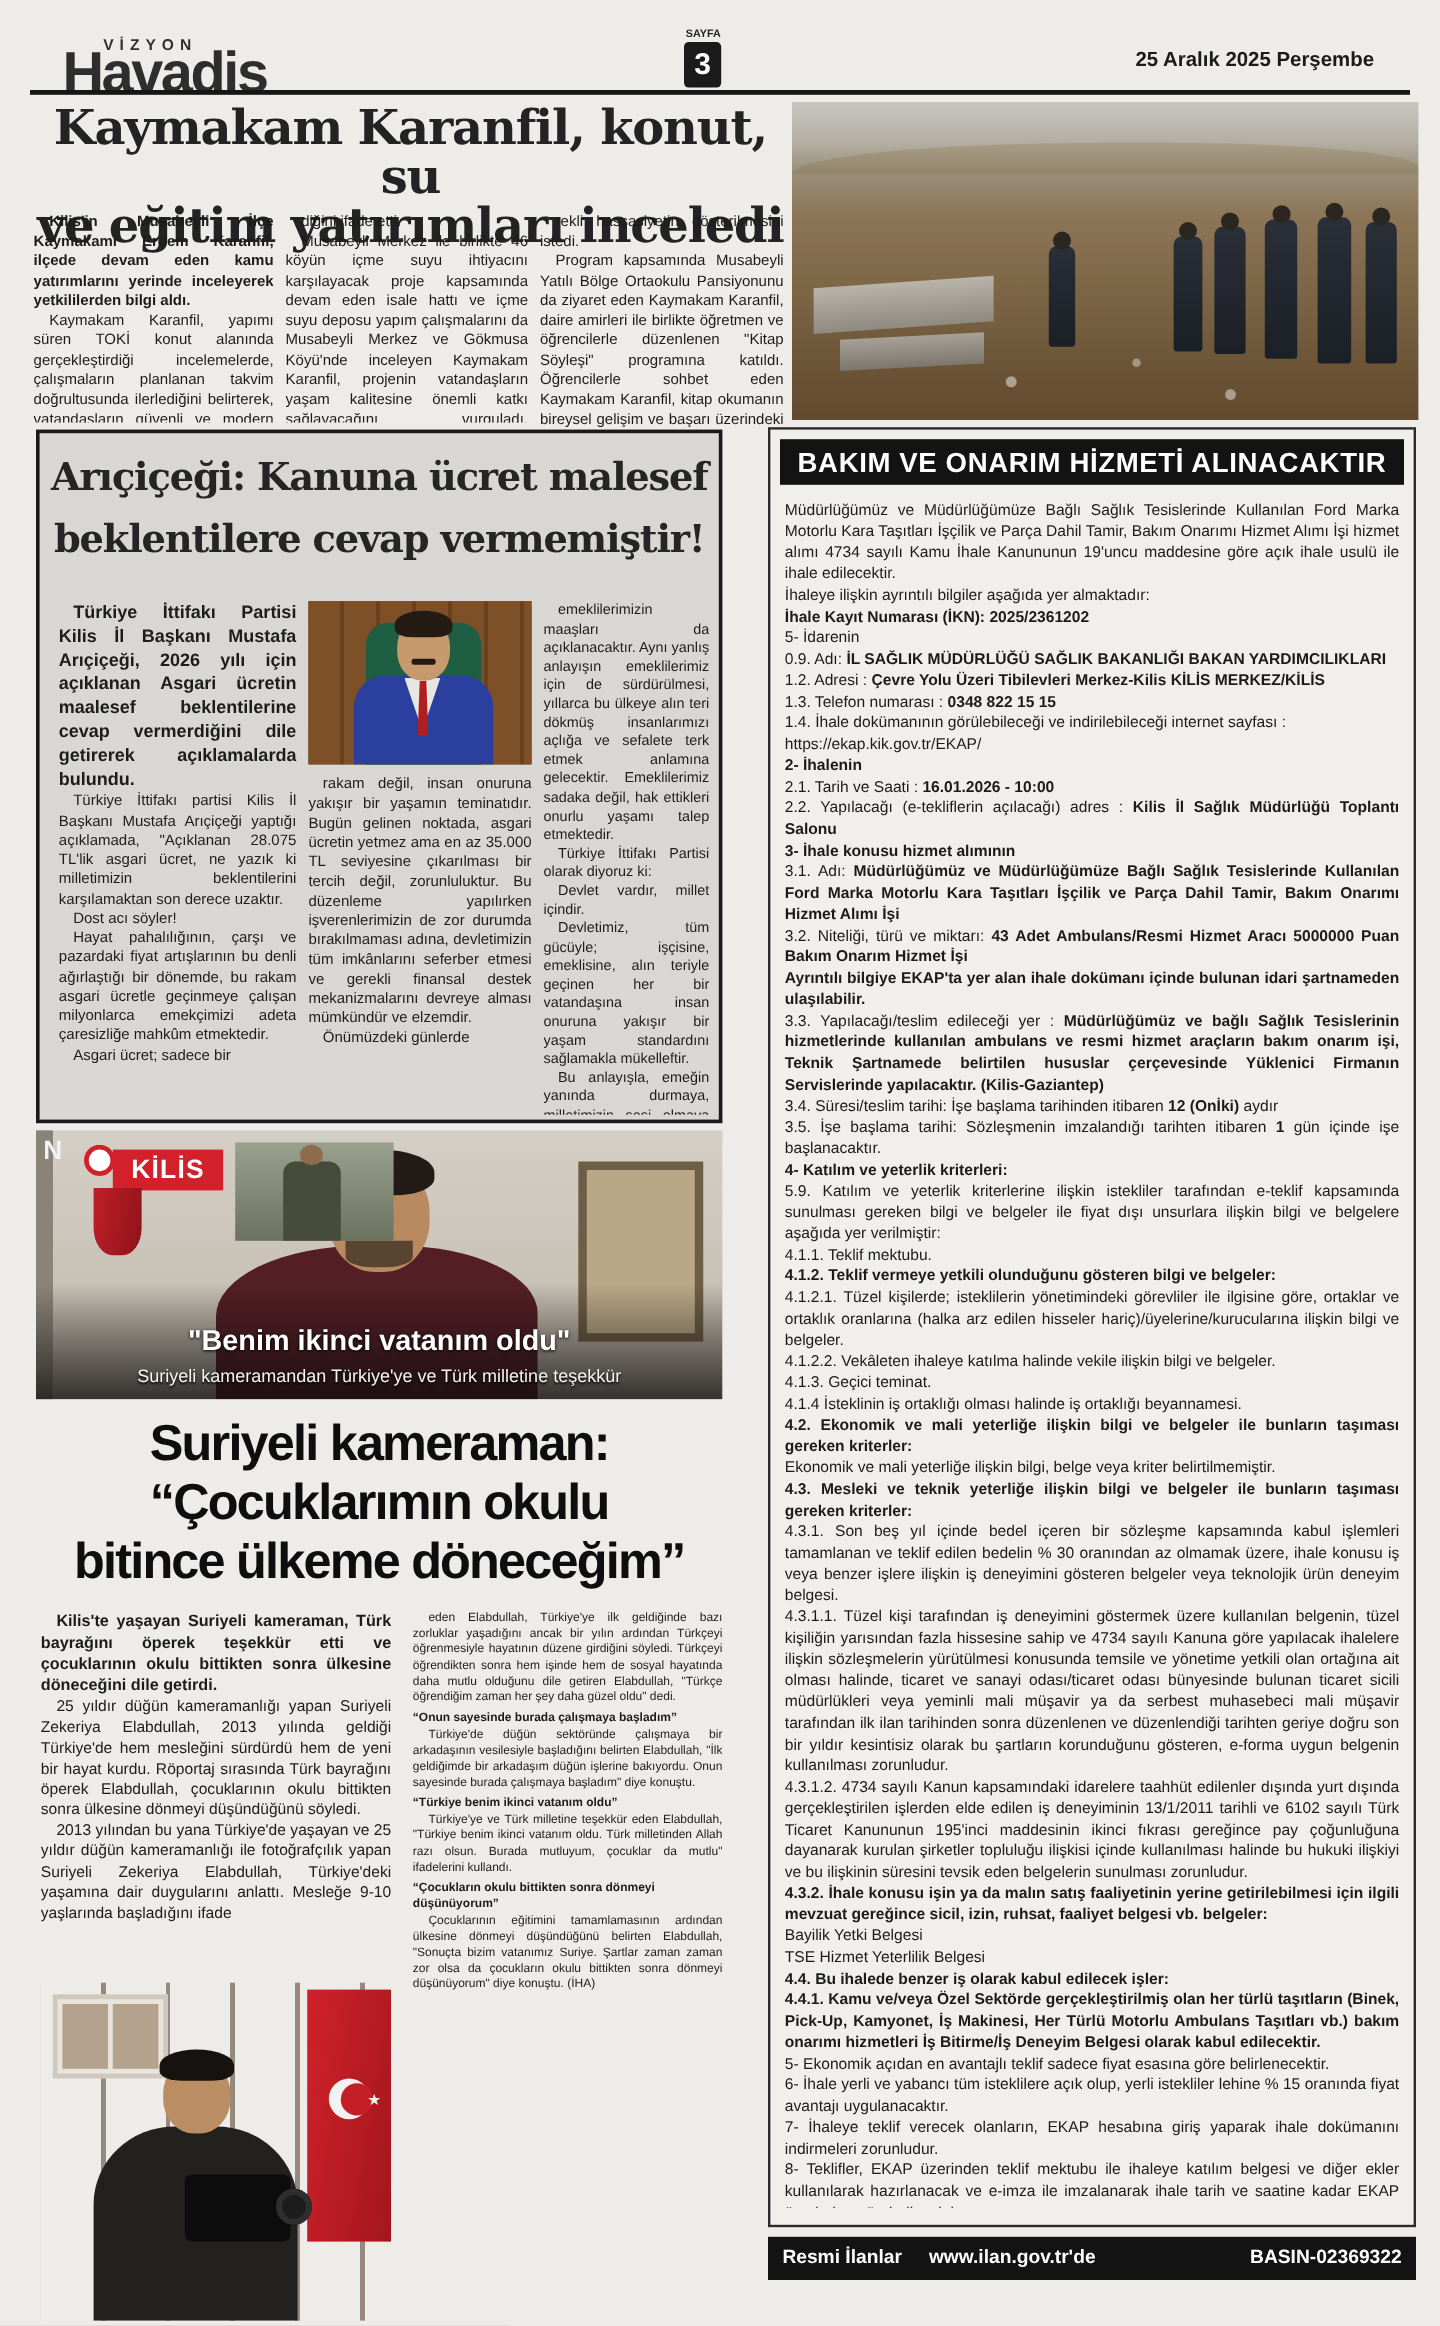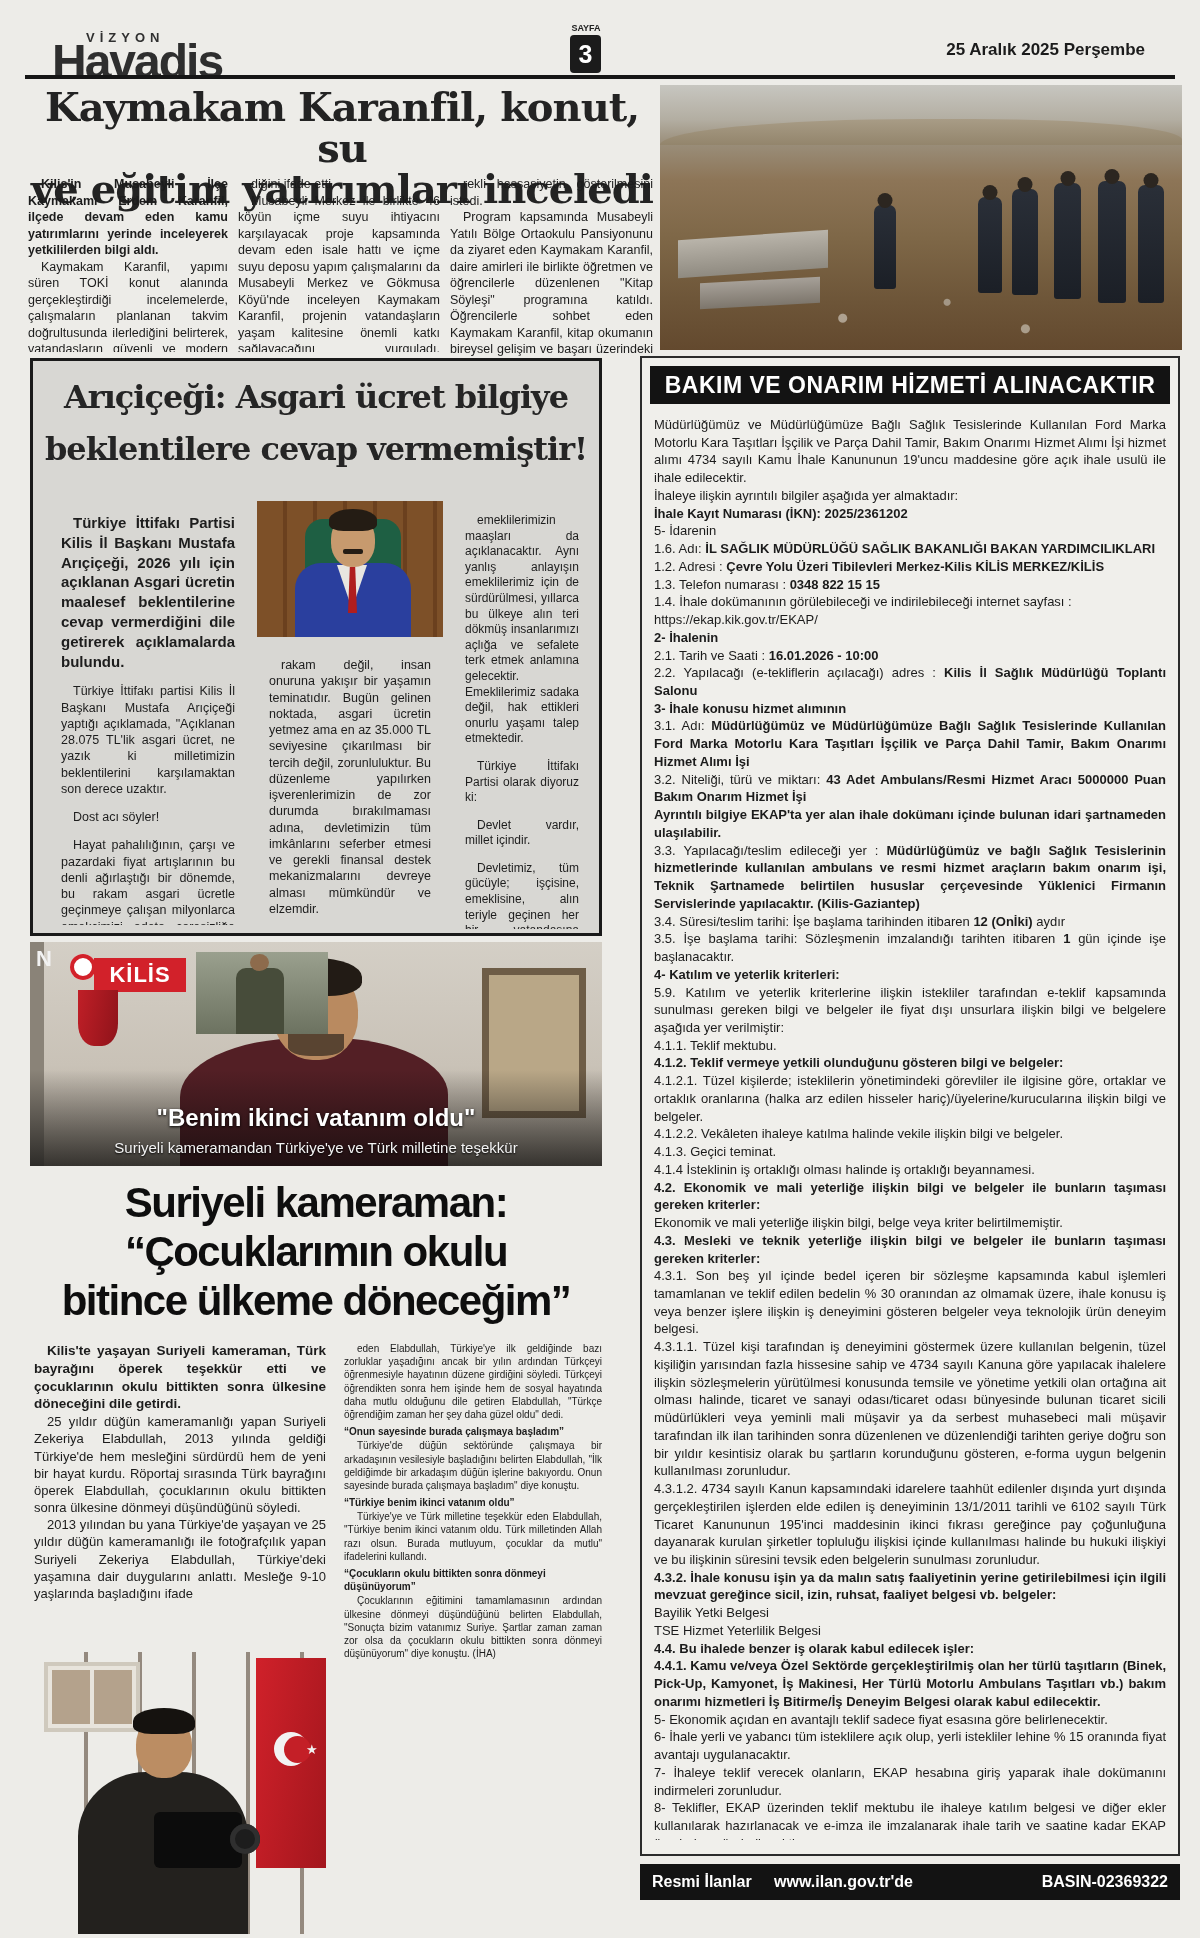--- a/index.html
+++ b/index.html
@@ -48,21 +48,21 @@
   .fig3{left:394px;top:98px;width:27px;height:116px;}
   .fig4{left:438px;top:96px;width:28px;height:122px;}
   .fig5{left:478px;top:100px;width:26px;height:118px;}
   .fig6{left:214px;top:120px;width:22px;height:84px;}
   
   .asgari-box{left:30px;top:358px;width:572px;height:578px;background:#d8d7d3;
       border:3px solid #1a1a1a;box-sizing:border-box;overflow:hidden;}
   .asgari-headline{left:0;top:10px;width:566px;text-align:center;font-family:"DejaVu Serif",serif;
       font-weight:bold;font-size:32px;line-height:52px;letter-spacing:-1px;color:#252525;}
   .asg-col{font-size:12.5px;line-height:1.3;text-align:justify;overflow:hidden;}
-  .asg-col p{margin:12px;text-indent:12px;}
+  .asg-col p{margin:0;text-indent:12px;}
   .asg-col p.intro{font-weight:bold;font-size:15px;line-height:1.32;}
   .asg-col1{left:16px;top:140px;width:198px;height:424px;}
   .asg-mid{left:224px;top:284px;width:186px;height:282px;}
   .asg-col3{left:420px;top:140px;width:138px;height:428px;font-size:12px;}
   .photo-portrait{left:224px;top:140px;width:186px;height:136px;overflow:hidden;
       background:repeating-linear-gradient(90deg,#7d5028 0 26px,#6b401e 26px 30px),
                  linear-gradient(#7d5028,#6b431f);}
   .chair{left:48px;top:18px;width:96px;height:120px;background:#1e5f43;border-radius:18px 18px 0 0;}
   .suit{left:38px;top:62px;width:116px;height:74px;background:#2a3f9e;border-radius:26px 26px 0 0;}
   .shirt{left:80px;top:64px;width:30px;height:44px;background:#e8e6e0;clip-path:polygon(0 0,100% 0,50% 100%);}
@@ -165,21 +165,21 @@
     <div class="ps fig fig1"></div>
     <div class="ps fig fig2"></div>
     <div class="ps fig fig3"></div>
     <div class="ps fig fig4"></div>
     <div class="ps fig fig5"></div>
     <div class="ps fig fig6"></div>
   </div>
 
   <div class="abs asgari-box">
     <div class="abs asgari-headline">
-      <div>Arıçiçeği: Asgari ücret bilgiye</div>
+      <div>Arıçiçeği: Kanuna ücret malesef</div>
       <div>beklentilere cevap vermemiştir!</div>
     </div>
     <div class="abs photo-portrait">
       <div class="ps chair"></div>
       <div class="ps suit"></div>
       <div class="ps shirt"></div>
       <div class="ps tie"></div>
       <div class="ps head"></div>
       <div class="ps hair"></div>
       <div class="ps mustache"></div>
@@ -204,21 +204,21 @@
       </div>
   </div>
 
   <div class="abs tender-box">
     <div class="tender-bar">BAKIM VE ONARIM HİZMETİ ALINACAKTIR</div>
     <div class="tender-body">
         <p>Müdürlüğümüz ve Müdürlüğümüze Bağlı Sağlık Tesislerinde Kullanılan Ford Marka Motorlu Kara Taşıtları İşçilik ve Parça Dahil Tamir, Bakım Onarımı Hizmet Alımı İşi hizmet alımı 4734 sayılı Kamu İhale Kanununun 19'uncu maddesine göre açık ihale usulü ile ihale edilecektir.</p>
         <p>İhaleye ilişkin ayrıntılı bilgiler aşağıda yer almaktadır:</p>
         <p class="b">İhale Kayıt Numarası (İKN): 2025/2361202</p>
         <p>5- İdarenin</p>
-        <p><span>1.6. Adı: </span><span class="b">İL SAĞLIK MÜDÜRLÜĞÜ SAĞLIK BAKANLIĞI BAKAN YARDIMCILIKLARI</span></p>
+        <p><span>0.9. Adı: </span><span class="b">İL SAĞLIK MÜDÜRLÜĞÜ SAĞLIK BAKANLIĞI BAKAN YARDIMCILIKLARI</span></p>
         <p><span>1.2. Adresi : </span><span class="b">Çevre Yolu Üzeri Tibilevleri Merkez-Kilis KİLİS MERKEZ/KİLİS</span></p>
         <p><span>1.3. Telefon numarası : </span><span class="b">0348 822 15 15</span></p>
         <p>1.4. İhale dokümanının görülebileceği ve indirilebileceği internet sayfası :</p>
         <p>https://ekap.kik.gov.tr/EKAP/</p>
         <p class="b">2- İhalenin</p>
         <p><span>2.1. Tarih ve Saati : </span><span class="b">16.01.2026 - 10:00</span></p>
         <p><span>2.2. Yapılacağı (e-tekliflerin açılacağı) adres : </span><span class="b">Kilis İl Sağlık Müdürlüğü Toplantı Salonu</span></p>
         <p class="b">3- İhale konusu hizmet alımının</p>
         <p><span>3.1. Adı: </span><span class="b">Müdürlüğümüz ve Müdürlüğümüze Bağlı Sağlık Tesislerinde Kullanılan Ford Marka Motorlu Kara Taşıtları İşçilik ve Parça Dahil Tamir, Bakım Onarımı Hizmet Alımı İşi</span></p>
         <p><span>3.2. Niteliği, türü ve miktarı: </span><span class="b">43 Adet Ambulans/Resmi Hizmet Aracı 5000000 Puan Bakım Onarım Hizmet İşi</span></p>

